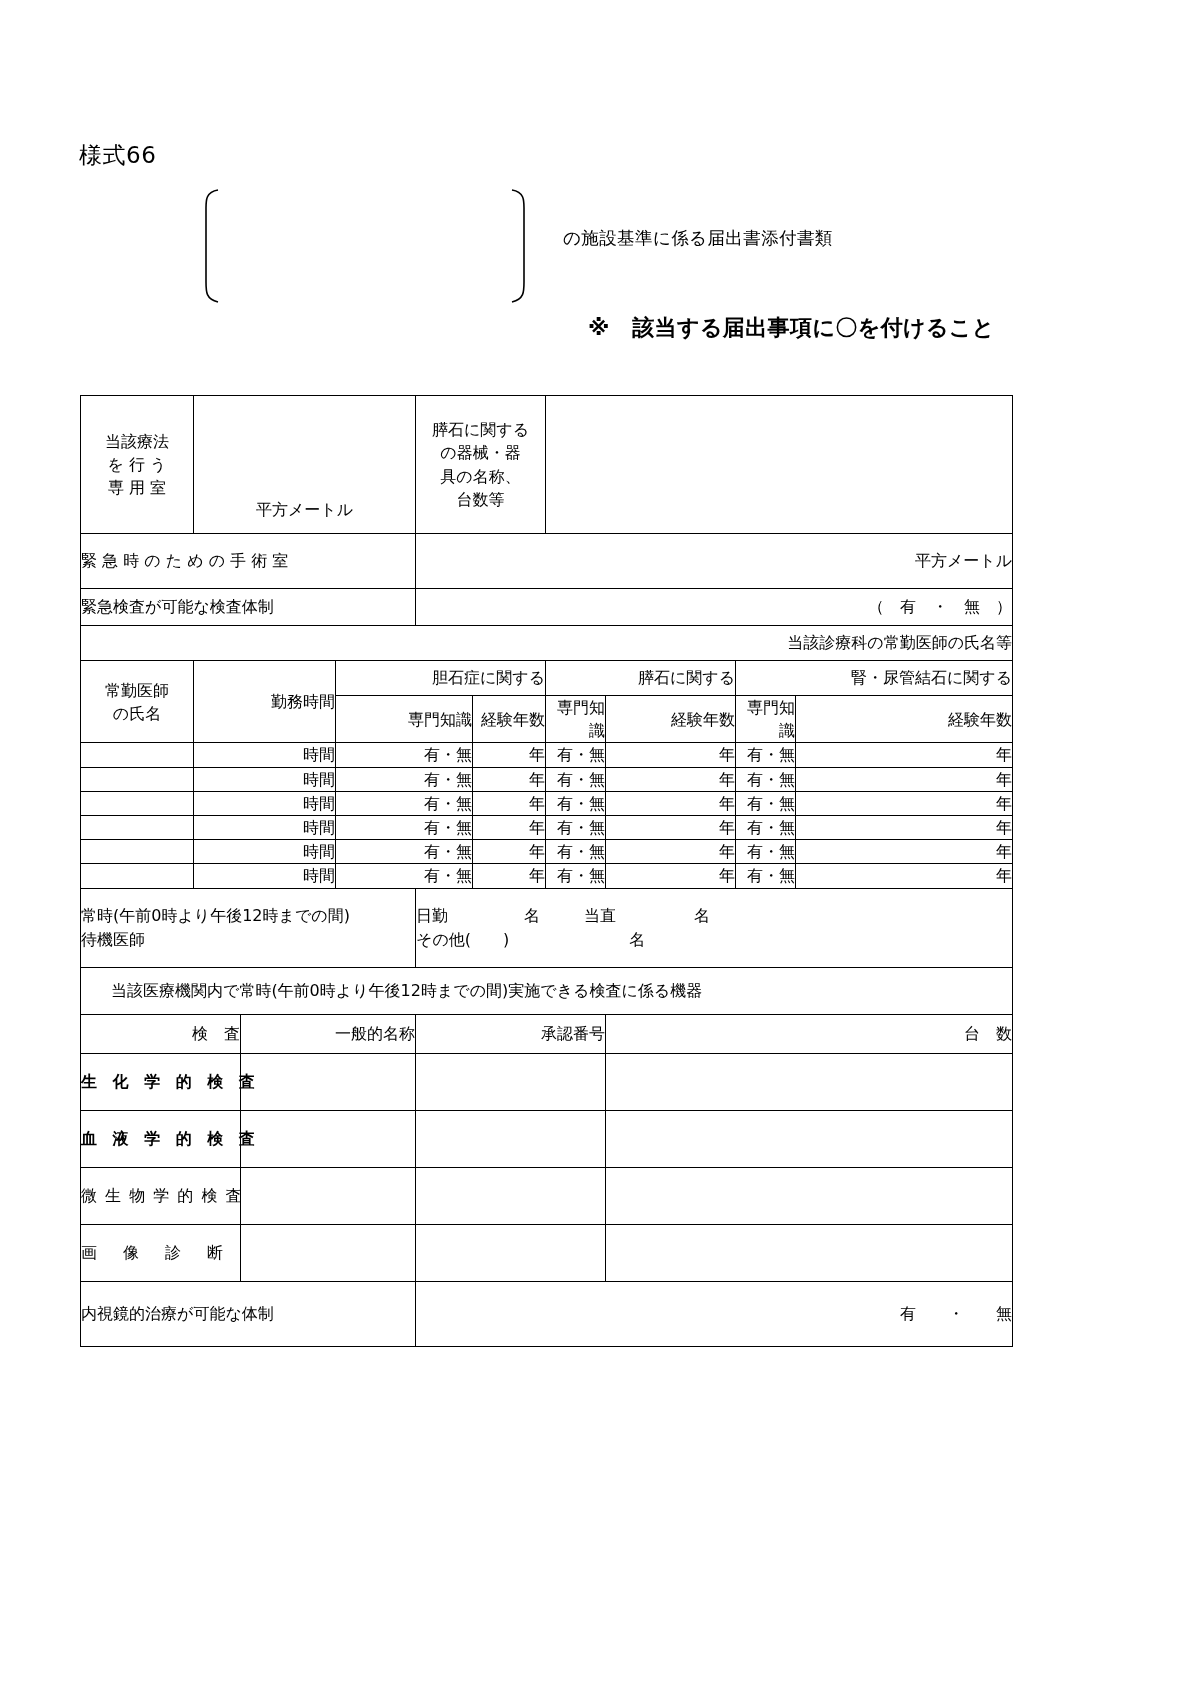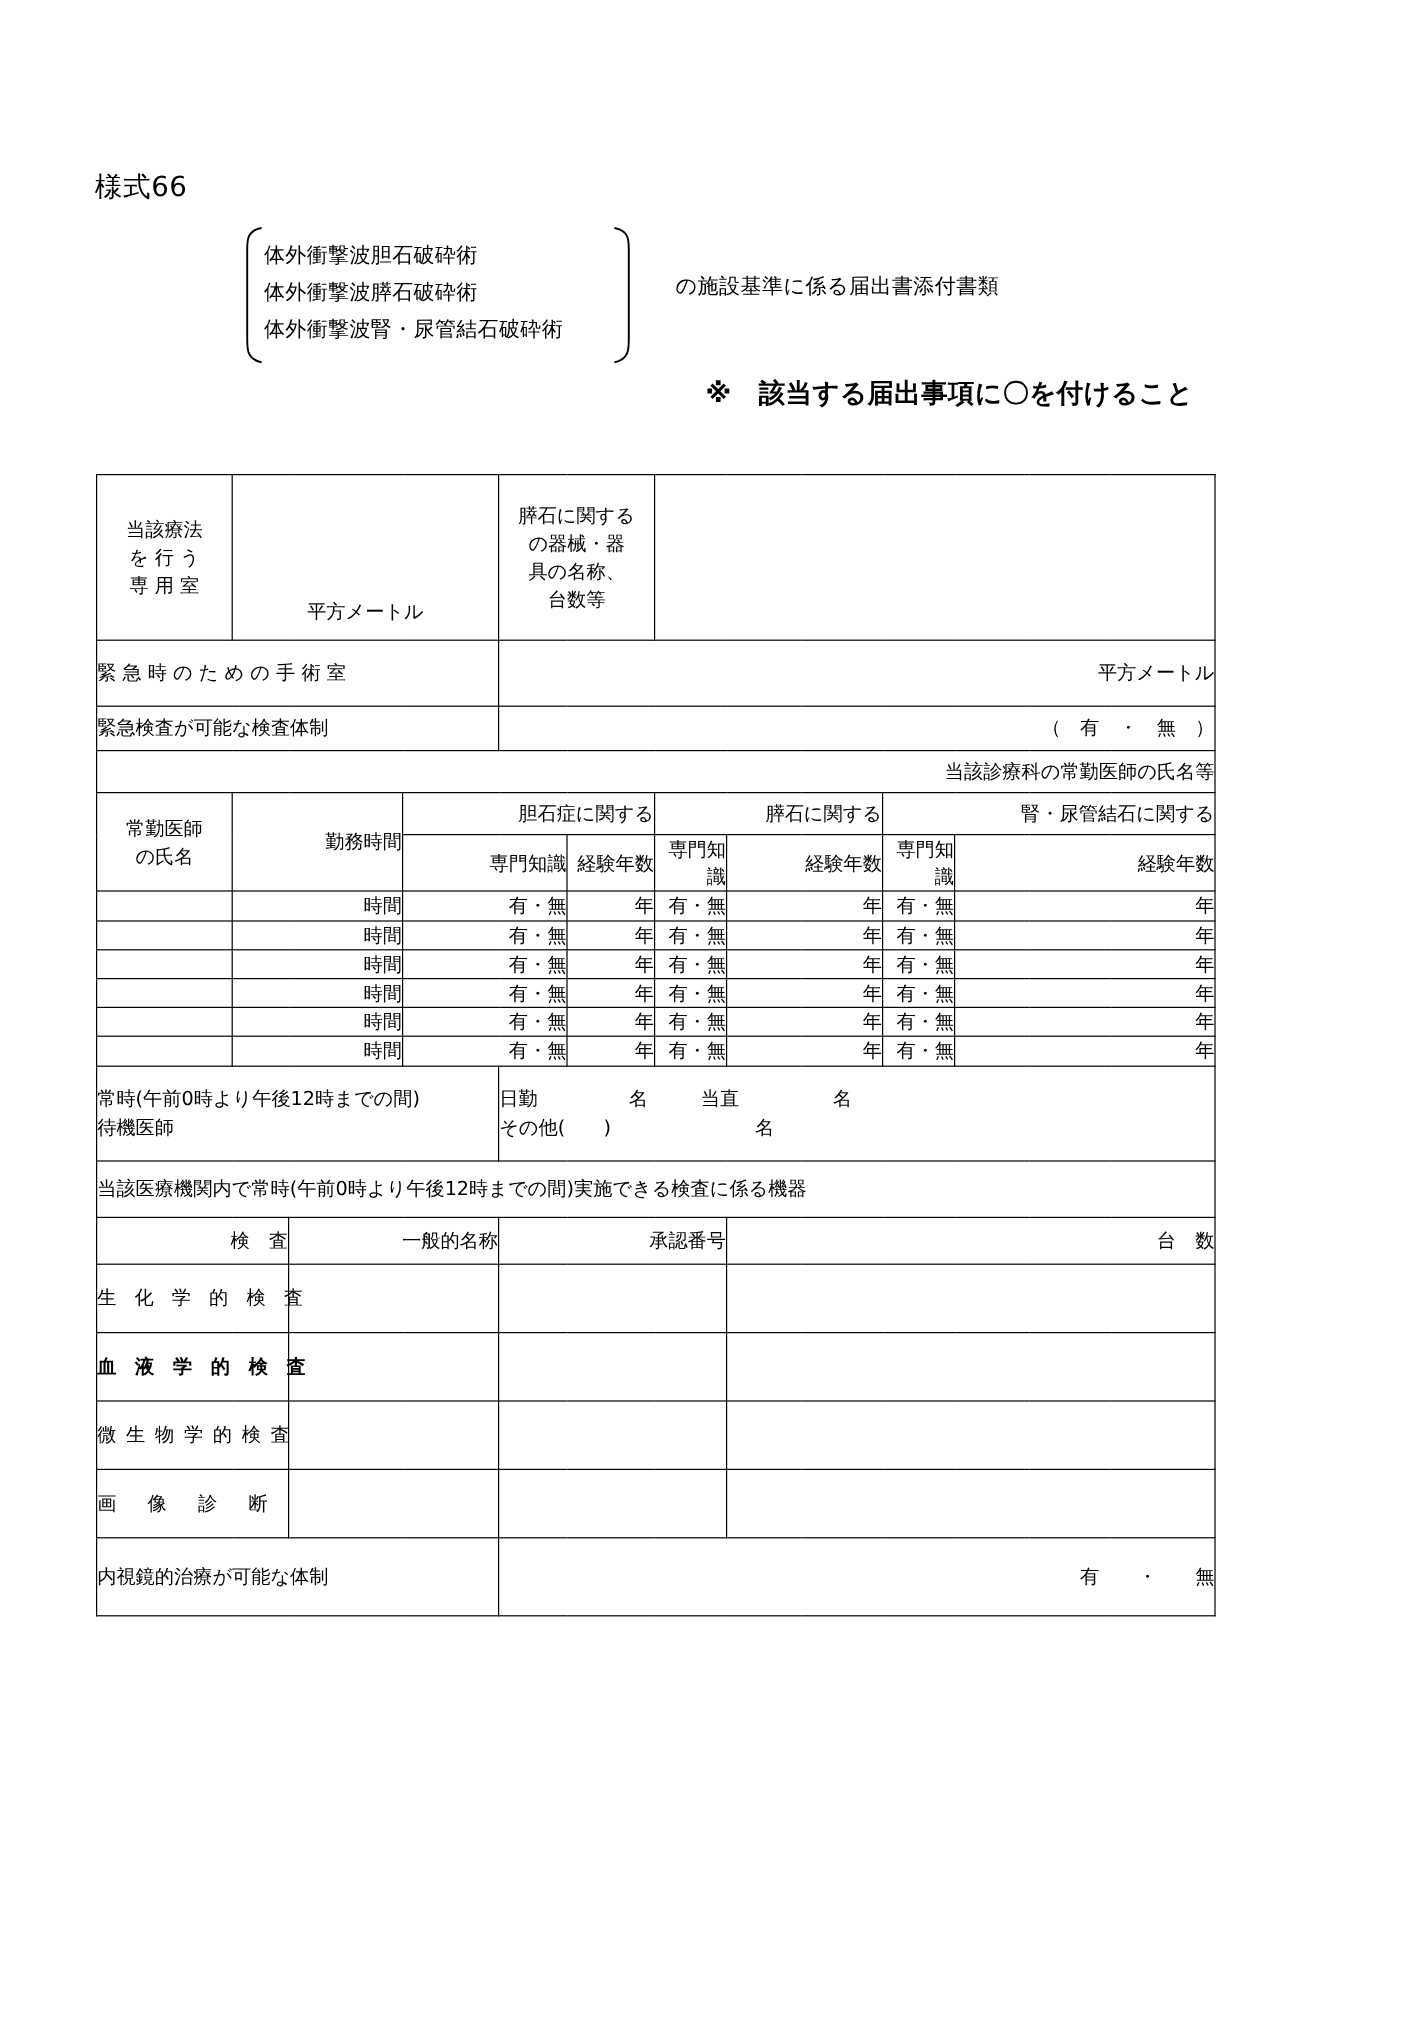--- a/index.html
+++ b/index.html
@@ -147,25 +147,20 @@
 
 <div class="page">
 
   <div class="form-no">様式66</div>
 
   <div class="brace-group">
     <svg class="brace-svg" viewBox="0 0 330 118">
       <path d="M 18 4 C 6 6 6 14 6 22 L 6 96 C 6 106 6 113 18 116" fill="none" stroke="#000" stroke-width="1.6"></path>
       <path d="M 312 4 C 324 6 324 14 324 22 L 324 96 C 324 106 324 113 312 116" fill="none" stroke="#000" stroke-width="1.6"></path>
     </svg>
-    <div class="brace-lines">
-      <div>体外衝撃波胆石破砕術</div>
-      <div>体外衝撃波膵石破砕術</div>
-      <div>体外衝撃波腎・尿管結石破砕術</div>
-    </div>
   </div>
 
   <div class="title-right">の施設基準に係る届出書添付書類</div>
   <div class="note-line">※　該当する届出事項に〇を付けること</div>
 
   <table class="form">
     <colgroup>
       <col style="width:113px">
       <col style="width:47px">
       <col style="width:95px">
@@ -334,32 +329,32 @@
         <div>
           <span>日勤</span><span class="sp1"></span><span>名</span><span class="sp2"></span><span>当直</span><span class="sp3"></span><span>名</span>
         </div>
         <div>
           <span>その他(　　)</span><span class="sp4"></span><span>名</span>
         </div>
       </td>
     </tr>
 
     <tr>
-      <td colspan="13" class="lft" style="height:46px;">当該医療機関内で常時(午前0時より午後12時までの間)実施できる検査に係る機器</td>
+      <td colspan="13" class="lft" style="height:46px;padding-left:30px;">当該医療機関内で常時(午前0時より午後12時までの間)実施できる検査に係る機器</td>
     </tr>
 
     <tr>
       <td colspan="2" class="ctr" style="height:38px;">検　査</td>
       <td colspan="2" class="ctr">一般的名称</td>
       <td colspan="3" class="ctr">承認番号</td>
       <td colspan="6" class="ctr">台　数</td>
     </tr>
 
     <tr>
-      <td colspan="2" class="kensa-label" style="height:56px;">生 化 学 的 検 査</td>
+      <td colspan="2" class="kensa-label" style="height:56px;font-weight:bold;">生 化 学 的 検 査</td>
       <td colspan="2"></td>
       <td colspan="3"></td>
       <td colspan="6"></td>
     </tr>
     <tr>
       <td colspan="2" class="kensa-label" style="height:56px;font-weight:bold;">血 液 学 的 検 査</td>
       <td colspan="2"></td>
       <td colspan="3"></td>
       <td colspan="6"></td>
     </tr>

